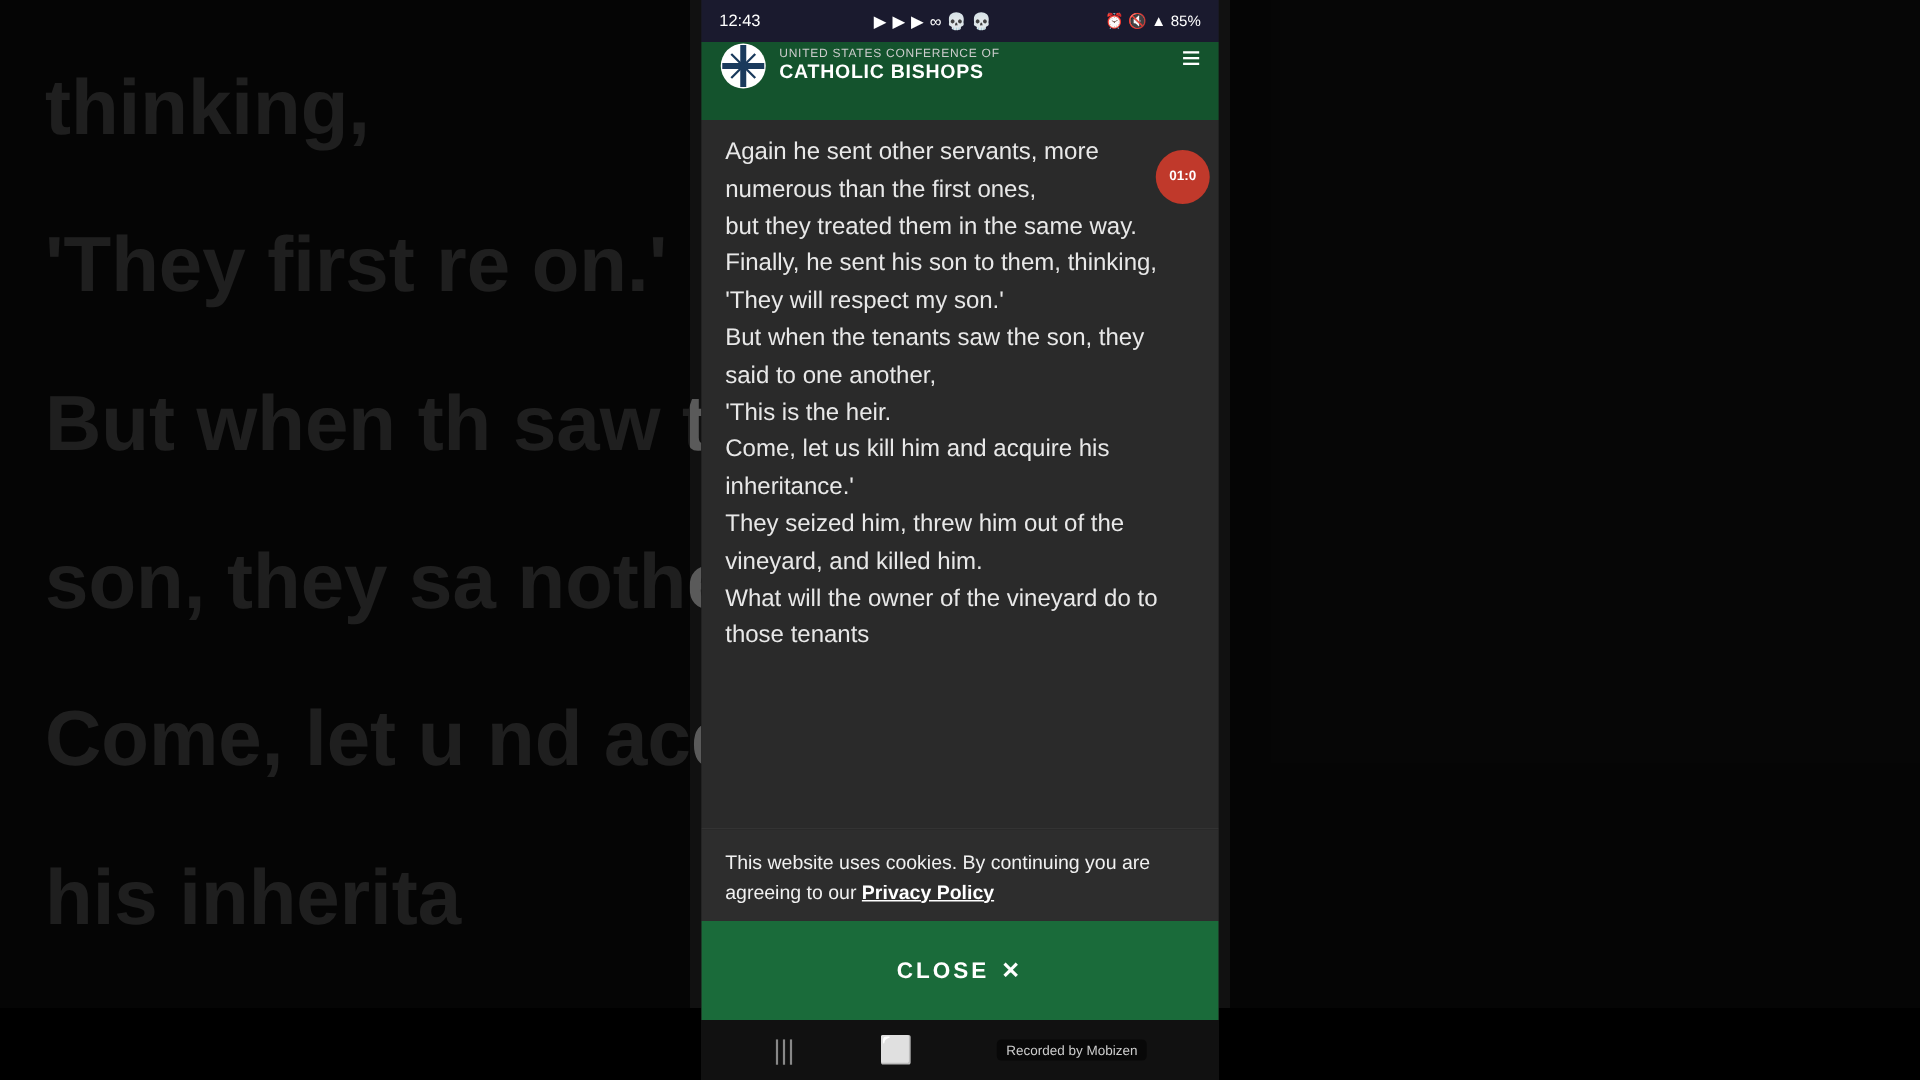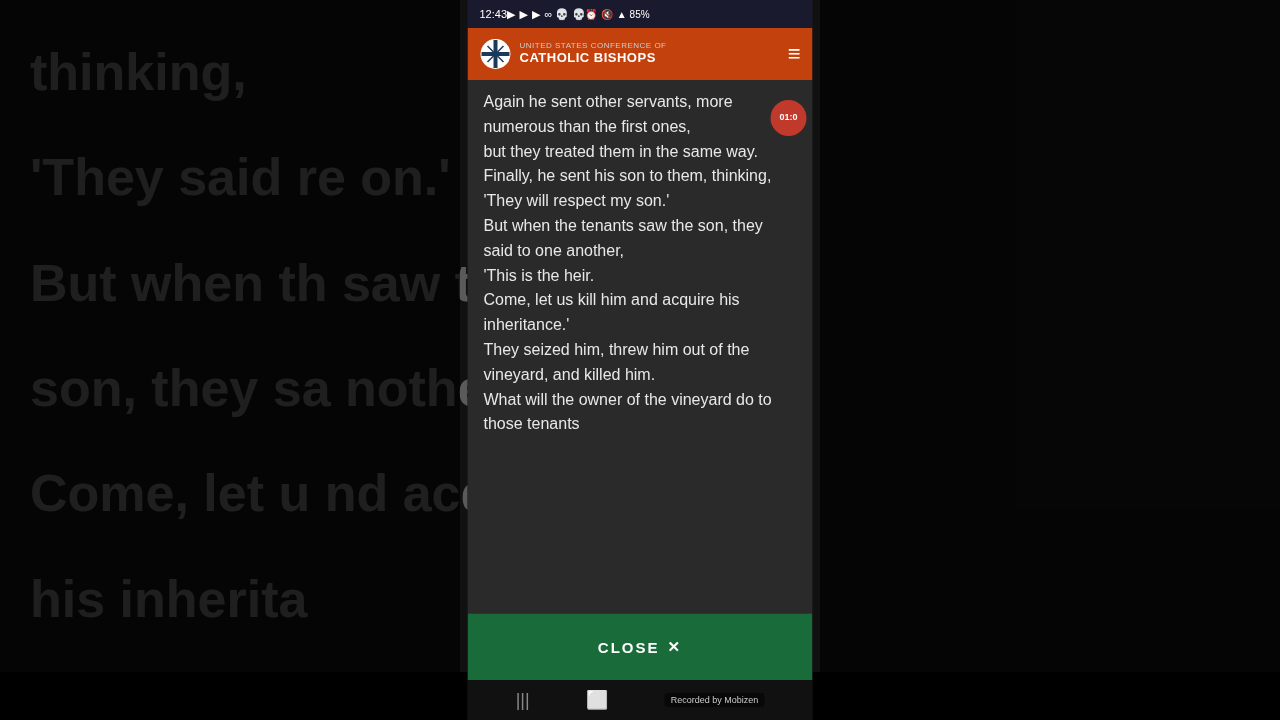--- a/index.html
+++ b/index.html
@@ -81,21 +81,21 @@
       flex-direction: column;
       overflow: hidden;
     }
 
     
     .status-bar {
       background: #1a1a2e;
       height: 28px;
       display: flex;
       align-items: center;
-      justify-content: flex-start;
+      justify-content: space-between;
       padding: 12px 12px;
       font-size: 11px;
       color: #fff;
       flex-shrink: 0;
     }
 
     .status-bar-center {
       display: flex;
       align-items: center;
       gap: 4px;
@@ -103,24 +103,24 @@
 
     .status-bar-right {
       display: flex;
       align-items: center;
       gap: 3px;
       font-size: 10px;
     }
 
     
     .nav-bar {
-      background: #c2410c;
+      background: #14532d;
       height: 52px;
       display: flex;
-      align-items: center;
+      align-items: flex-start;
       justify-content: space-between;
       padding: 0 12px;
       flex-shrink: 0;
     }
 
     .nav-logo {
       display: flex;
       align-items: center;
       gap: 8px;
     }
@@ -260,21 +260,21 @@
       border-radius: 3px;
     }
   </style>
 </head>
 <body>
 
 <div class="bg-layer">
   <div class="bg-text-overlay">
     <div class="bg-text-block">
       <div class="bg-text-line">thinking,</div>
-      <div class="bg-text-line">'They said re                        on.'</div>
+      <div class="bg-text-line">'They first re                        on.'</div>
       <div class="bg-text-line">But when th                   saw the</div>
       <div class="bg-text-line">son, they sa                  nother,</div>
       <div class="bg-text-line">Come, let u                  nd acquire</div>
       <div class="bg-text-line">his inherita</div>
     </div>
   </div>
 </div>
 
 <div class="side-overlay-left"></div>
 <div class="side-overlay-right"></div>
@@ -325,20 +325,23 @@
       <p>Come, let us kill him and acquire his inheritance.'</p>
       <p>They seized him, threw him out of the vineyard, and killed him.</p>
       <p>What will the owner of the vineyard do to those tenants</p>
     </div>
 
     <div class="float-btn">
       <span>01:0</span>
     </div>
 
     <div class="cookie-banner">
+      <div class="cookie-text-area">
+        <span>This website uses cookies. By continuing you are agreeing to our </span><a href="#">Privacy Policy</a>
+      </div>
       <div class="cookie-close-btn">
         <span>CLOSE</span>
         <span>✕</span>
       </div>
     </div>
   </div>
 
   <div class="bottom-bar">
     <span class="bottom-bar-item">|||</span>
     <span class="bottom-bar-item">⬜</span>

